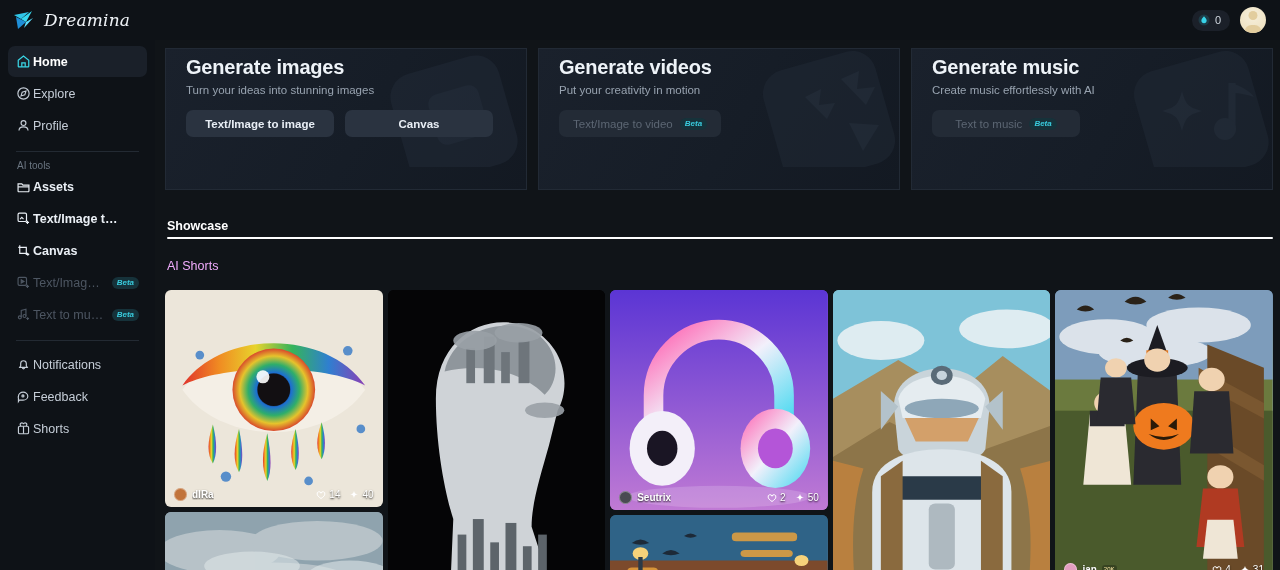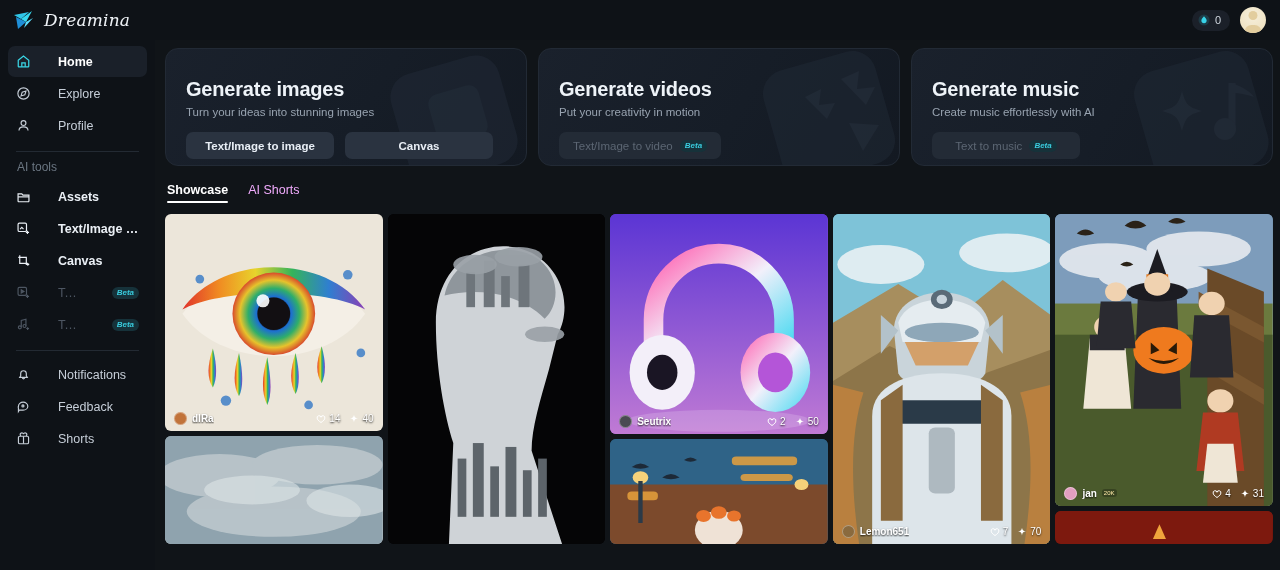--- a/index.html
+++ b/index.html
@@ -54,56 +54,56 @@
   .body-split { flex: 1; display: flex; min-height: 0; }
 
   
   .sidebar {
     width: 155px; flex: 0 0 155px;
     background: #0e1217;
     padding: 6px 8px 0 8px;
     display: flex; flex-direction: column;
   }
   .nav-item {
-    display: flex; align-items: center; gap: 27px;
+    display: flex; align-items: center; gap: 2px;
     height: 31px; padding: 0 8px; border-radius: 7px;
     color: #c6ced8; font-size: 12.5px; cursor: pointer;
     margin-bottom: 1px; white-space: nowrap; position: relative;
   }
   .nav-item .ico { width: 15px; height: 15px; flex: 0 0 15px; display: block; }
   .nav-item.active { background: #1a2029; color: #ffffff; font-weight: bold; }
   .nav-item.active .ico { color: #3ad8e8; }
   .nav-item.bold { color: #eaeff5; font-weight: bold; }
   .nav-item.disabled { color: #4d5662; }
   .nav-item.disabled .ico { color: #4d5662; }
   .nav-label { overflow: hidden; text-overflow: ellipsis; }
   .beta {
     font-size: 8px; font-style: italic; font-weight: bold;
     color: #39cbdd; background: #16323a;
     border-radius: 6px; padding: 2px 5px; line-height: 1;
     margin-left: 4px;
   }
   .divider { height: 1px; background: #232a33; margin: 9px 8px 8px 8px; }
-  .section-label { font-size: 12px; color: #6b7682; padding: 0 9px; margin-bottom: 7px; }
+  .section-label { font-size: 10px; color: #6b7682; padding: 0 9px; }
   .sidebar-spacer { flex: 1; }
 
   
   .main {
     flex: 1; min-width: 0;
     padding: 8px 7px 0 10px;
     overflow: hidden;
   }
 
   
   .hero-row { display: flex; gap: 11px; }
   .hero-card {
-    flex: 1; height: 118px; border-radius: 13px;
+    flex: 1; height: 142px; border-radius: 0;
     border: 1px solid #222a35;
     background: linear-gradient(120deg, #1a212c 0%, #161d27 55%, #131922 100%);
-    padding: 29px 20px; position: relative; overflow: hidden;
+    padding: 7px 20px; position: relative; overflow: hidden;
   }
   .hero-card .deco { position: absolute; right: 0; top: 0; width: 190px; height: 118px; opacity: .5; }
   .hero-title {
     font-size: 20px; font-weight: bold; color: #eef3f8;
     letter-spacing: -.2px; position: relative; z-index: 2;
   }
   .hero-sub {
     font-size: 11.5px; color: #98a3b0; margin-top: 5px;
     position: relative; z-index: 2;
   }
@@ -112,21 +112,21 @@
     height: 27px; border-radius: 7px;
     display: flex; align-items: center; justify-content: center; gap: 5px;
     font-size: 11.5px; font-weight: bold; color: #e8eef5;
     background: #2a3340; padding: 0 14px; min-width: 148px;
     cursor: pointer;
   }
   .hero-btn.disabled { color: #5c6673; background: #232b36; cursor: default; font-weight: normal; }
   .hero-btn .beta { margin-left: 2px; }
 
   
-  .tabs { display: flex; gap: 20px; margin-top: 17px; padding-left: 2px; }
+  .tabs { display: flex; gap: 20px; margin-top: 29px; padding-left: 2px; flex-direction: column; }
   .tab {
     font-size: 12.5px; color: #f0abfc; padding-bottom: 6px;
     cursor: pointer; position: relative;
   }
   .tab.active { color: #ffffff; font-weight: bold; }
   .tab.active::after {
     content: ""; position: absolute; left: 0; right: 0; bottom: 0;
     height: 2px; background: #ffffff; border-radius: 2px;
   }
 

